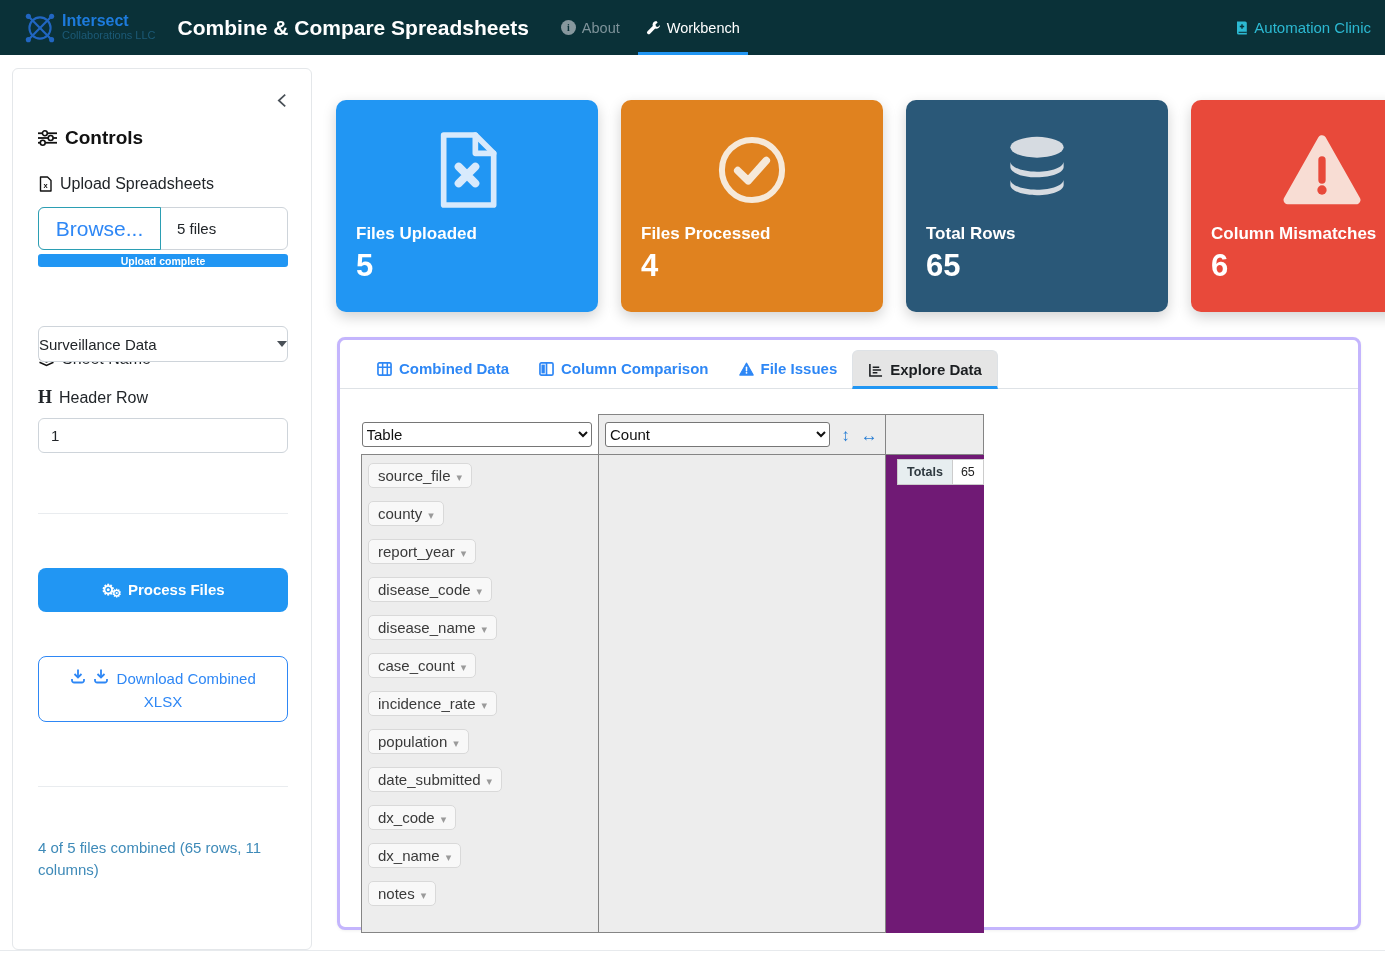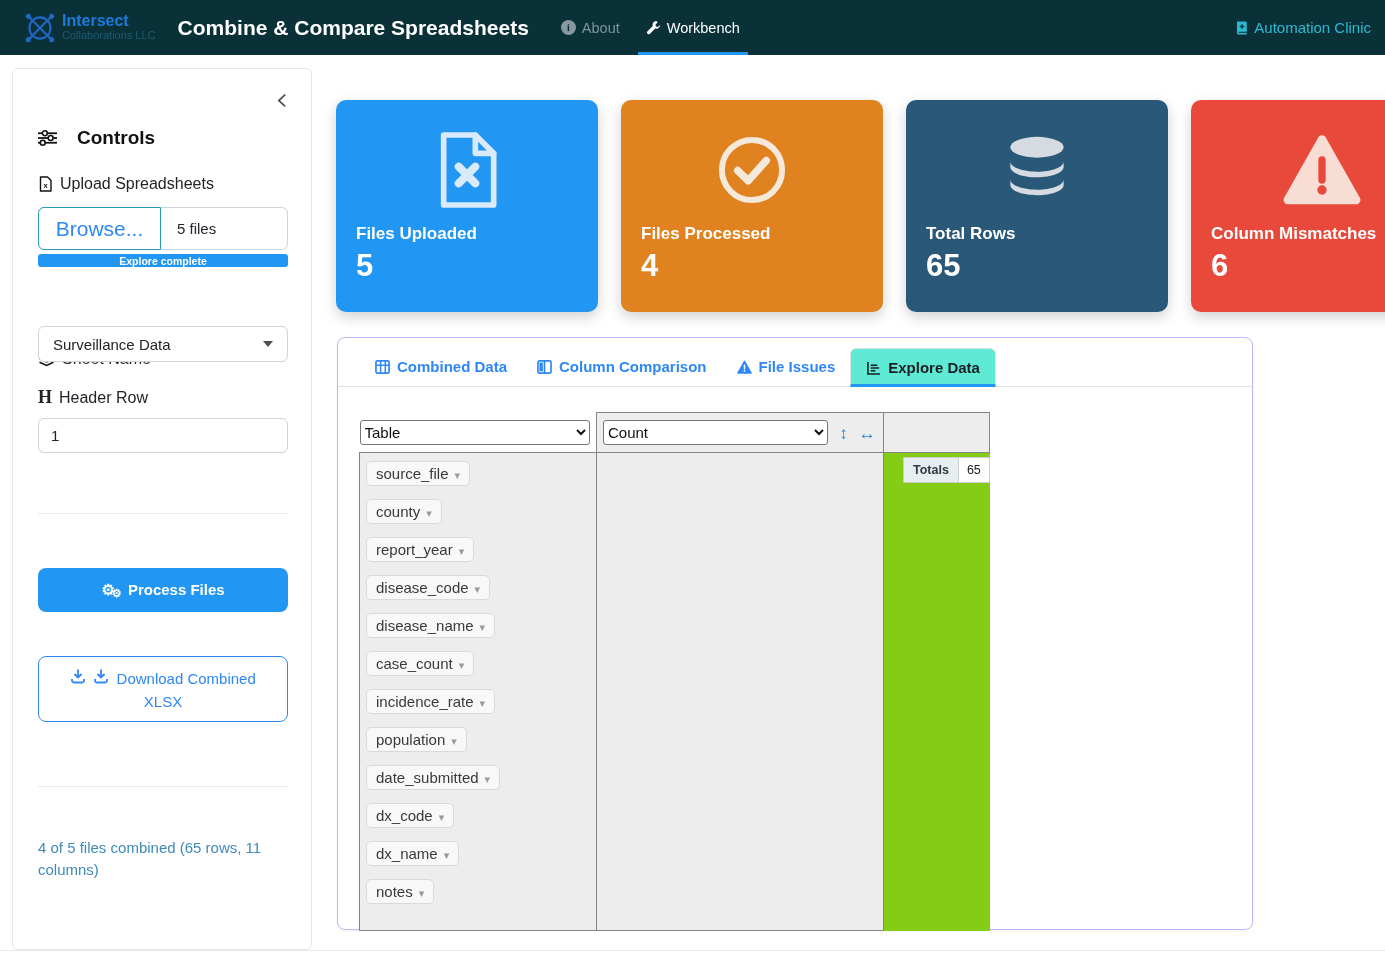--- a/index.html
+++ b/index.html
@@ -16,62 +16,62 @@
   .nav { display:flex; align-items:center; height:55px; margin-left:32px; gap:26px; }
   .nav-item { position:relative; height:55px; display:flex; align-items:center; gap:6px; font-size:14.5px; color:#7e939a; cursor:pointer; }
   .nav-item.active { color:#fff; }
   .nav-item.active::after { content:""; position:absolute; left:-8px; right:-8px; bottom:0; height:3px; background:var(--accent,#2196f3); }
   .info-circle { width:15px; height:15px; border-radius:50%; background:#87989e; color:#0a3138; font-size:10px; font-weight:700; display:flex; align-items:center; justify-content:center; font-family:"Liberation Serif", serif; }
   .clinic-link { position:absolute; right:14px; top:0; height:55px; display:flex; align-items:center; gap:4px; color:var(--cyan,#2cb9d2); font-size:15px; cursor:pointer; }
 
   
   .panel { position:absolute; left:12px; top:68px; width:300px; height:882px; background:#fff; border:1px solid #e4e7ea; border-radius:6px; }
   .collapse-btn { position:absolute; top:24px; right:22px; cursor:pointer; }
-  .panel-heading { position:absolute; top:58px; left:25px; display:flex; align-items:center; gap:20px; font-size:19px; font-weight:700; color:#111; }
+  .panel-heading { position:absolute; top:58px; left:25px; display:flex; align-items:center; gap:8px; font-size:19px; font-weight:700; color:#111; }
   .field-label { position:absolute; left:25px; display:flex; align-items:center; gap:7px; font-size:16px; color:#212529; }
   .lbl-upload { top:106px; } .lbl-sheet { top:240px;margin-top:41px; } .lbl-header { top:318px; }
   .upload-group { position:absolute; left:25px; top:138px; width:250px; height:43px; border:1px solid #ced4da; border-radius:6px; display:flex; align-items:stretch; background:#fff; }
   .browse-btn { width:123px; border:1px solid #2b9eb3; border-radius:6px 0 0 6px; margin:-1px 0 -1px -1px; background:#fff; color:#2e87f5; font-size:21px; display:flex; align-items:center; justify-content:center; cursor:pointer; }
   .files-chosen { flex:1; display:flex; align-items:center; padding-left:16px; font-size:15px; color:#212529; }
   .progress { position:absolute; left:25px; top:185px; width:250px; height:13px; background:var(--accent,#2196f3); border-radius:3px; display:flex; align-items:center; justify-content:center; }
   .progress span { color:#fff; font-size:10.5px; font-weight:700; }
-  .select-box { position:absolute; left:25px; top:257px; width:250px; height:36px; border:1px solid #ced4da; border-radius:6px; background:#fff; display:flex; align-items:center; padding:0 14px; font-size:15px; color:#212529; cursor:pointer; }
+  .select-box { position:absolute; left:25px; top:257px; width:250px; height:36px; border:1px solid #ced4da; border-radius:6px; background:#fff; display:flex; align-items:center; padding:0 0; font-size:15px; color:#212529; cursor:pointer; }
   .select-box .caret { margin-left:auto; }
   .text-input { position:absolute; left:25px; top:349px; width:250px; height:35px; border:1px solid #ced4da; border-radius:6px; background:#fff; font-size:15px; color:#212529; padding:0 12px; font-family:"Liberation Sans", sans-serif; }
   .hr1 { position:absolute; left:25px; top:444px; width:250px; border-top:1px solid #e9ecef; }
   .process-btn { position:absolute; left:25px; top:499px; width:250px; height:44px; background:var(--accent,#2196f3); border:none; border-radius:8px; color:#fff; font-size:15px; font-weight:700; cursor:pointer; font-family:"Liberation Sans", sans-serif; }
   .gears { font-size:15px; margin-right:2px; }
   .gears .g2 { font-size:11px; vertical-align:-2px; margin-left:-3px; }
   .download-btn { position:absolute; left:25px; top:587px; width:250px; height:66px; background:#fff; border:1px solid #2e87f5; border-radius:8px; color:#2e87f5; font-size:15px; cursor:pointer; text-align:center; padding:10px 26px; line-height:1.55; font-family:"Liberation Sans", sans-serif; }
   .download-btn svg { vertical-align:-3px; margin-right:3px; }
   .hr2 { position:absolute; left:25px; top:717px; width:250px; border-top:1px solid #e9ecef; }
   .status-note { position:absolute; left:25px; top:768px; width:242px; font-size:15px; line-height:1.45; color:var(--status,#3e8ab8); }
 
   
   .cards { position:absolute; left:336px; top:100px; width:1117px; height:212px; display:flex; gap:23px; }
   .card { position:relative; flex:1; border-radius:10px; box-shadow:0 5px 14px rgba(0,0,0,.18); color:#fff; }
   .card-icon { position:absolute; left:0; right:0; top:18px; height:104px; display:flex; align-items:center; justify-content:center; }
   .card-label { position:absolute; left:20px; top:124px; font-size:17px; font-weight:700; }
   .card-value { position:absolute; left:20px; top:148px; font-size:31px; font-weight:700; }
 
   
-  .tabcard { position:absolute; left:337px; top:337px; width:916px; height:593px; background:#fff; border:1px solid #c4b5fd; border-radius:8px; box-shadow:0 1px 3px rgba(0,0,0,.06); }
+  .tabcard { position:absolute; left:337px; top:337px; width:1024px; height:593px; background:#fff; border:3px solid #c4b5fd; border-radius:8px; box-shadow:0 1px 3px rgba(0,0,0,.06); }
   .tabs { position:absolute; left:0; top:0; right:0; height:49px; border-bottom:1px solid #dee2e6; display:flex; align-items:flex-end; padding-left:22px; }
   .tab { display:flex; align-items:center; gap:7px; padding:11px 15px; font-size:15px; font-weight:700; color:#2e87f5; cursor:pointer; margin-bottom:0; }
-  .tab.active { color:#1b1e21; background:#5eead4; border:1px solid #dee2e6; border-bottom:3px solid var(--accent,#2196f3); border-radius:6px 6px 0 0; margin-bottom:-1px; padding:10px 15px 8px 15px; }
+  .tab.active { color:#1b1e21; background:#e5e5e5; border:1px solid #dee2e6; border-bottom:3px solid var(--accent,#2196f3); border-radius:6px 6px 0 0; margin-bottom:-1px; padding:10px 15px 8px 15px; }
 
   
   .pivot { position:absolute; left:21px; top:74px; border-collapse:collapse; font-size:15px; color:#2f2f2f; }
   .pivot td { vertical-align:middle; }
   td.pvt-renderer { width:237px; height:40px; padding:0 6px 0 0; background:#fff; }
   td.pvt-vals { width:287px; background:#ededed; border:1px solid #858585; padding:4px 6px; white-space:nowrap; }
   td.pvt-cols { width:76px; background:#ededed; border:1px solid #858585; }
   td.pvt-unused { background:#ededed; border:1px solid #858585; vertical-align:top; padding:8px 6px; height:478px; }
   td.pvt-rows { background:#ededed; border:1px solid #858585; }
-  td.pvt-output { vertical-align:top; padding:4px 0 0 19px; background:#84cc16; }
+  td.pvt-output { vertical-align:top; padding:4px 0 0 11px; background:#701a75; }
   select.native { width:230px; height:25px; font-size:15px; font-family:"Liberation Sans", sans-serif; border:1px solid #767676; border-radius:3px; background:#fff; color:#111; }
   .order-arrow { color:#2a7fd4; font-size:17px; margin-left:7px; cursor:pointer; vertical-align:middle; }
   .unused-list { list-style:none; }
   .unused-list li { margin-bottom:13px; }
   .pvtAttr { display:inline-block; background:#f8f8f8; border:1px solid #d9d9d9; border-radius:5px; padding:3px 9px; color:#3a3a3a; cursor:move; }
   .pvtTriangle { color:#9a9a9a; font-size:11px; margin-left:6px; cursor:pointer; }
   .totals-table { border-collapse:collapse; }
   .totals-table th { background:#e7eef0; border:1px solid #cccccc; padding:5px 9px; font-size:12.5px; font-weight:700; color:#2f3a40; }
   .totals-table td { background:#fff; border:1px solid #cccccc; padding:5px 8px; font-size:12.5px; color:#222; }
 
@@ -159,21 +159,21 @@
         </svg>
       </span>
       <span>Upload Spreadsheets</span>
     </div>
 
     <div class="upload-group">
       <div class="browse-btn">Browse...</div>
       <div class="files-chosen">5 files</div>
     </div>
     <div class="progress">
-      <span>Explore complete</span>
+      <span>Upload complete</span>
     </div>
 
     <div class="field-label lbl-sheet">
       <span>
         <svg width="17" height="16" viewBox="0 0 16 16">
           <path d="M8 1 15 4.2 8 7.4 1 4.2z" fill="#111"></path>
           <path d="M1 7.8 8 11l7-3.2" fill="none" stroke="#111" stroke-width="1.5"></path>
           <path d="M1 11.2 8 14.4l7-3.2" fill="none" stroke="#111" stroke-width="1.5"></path>
         </svg>
       </span>

